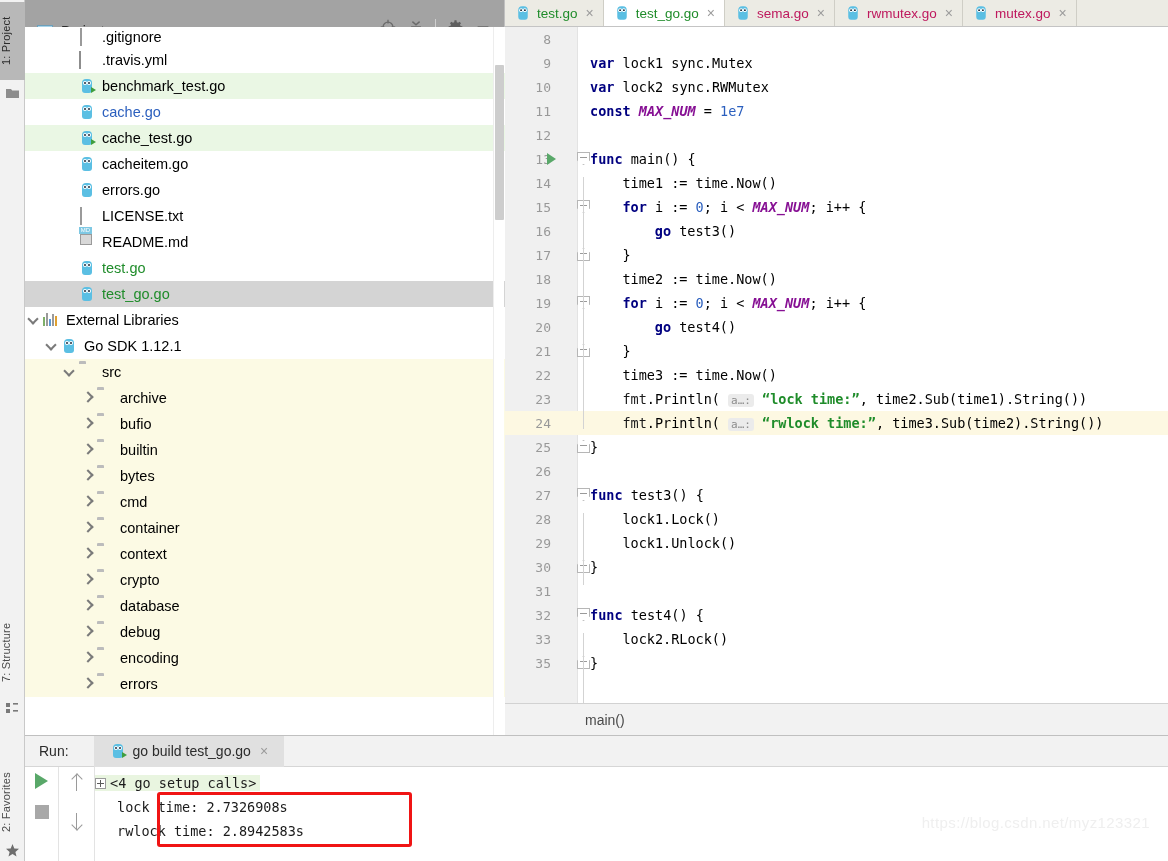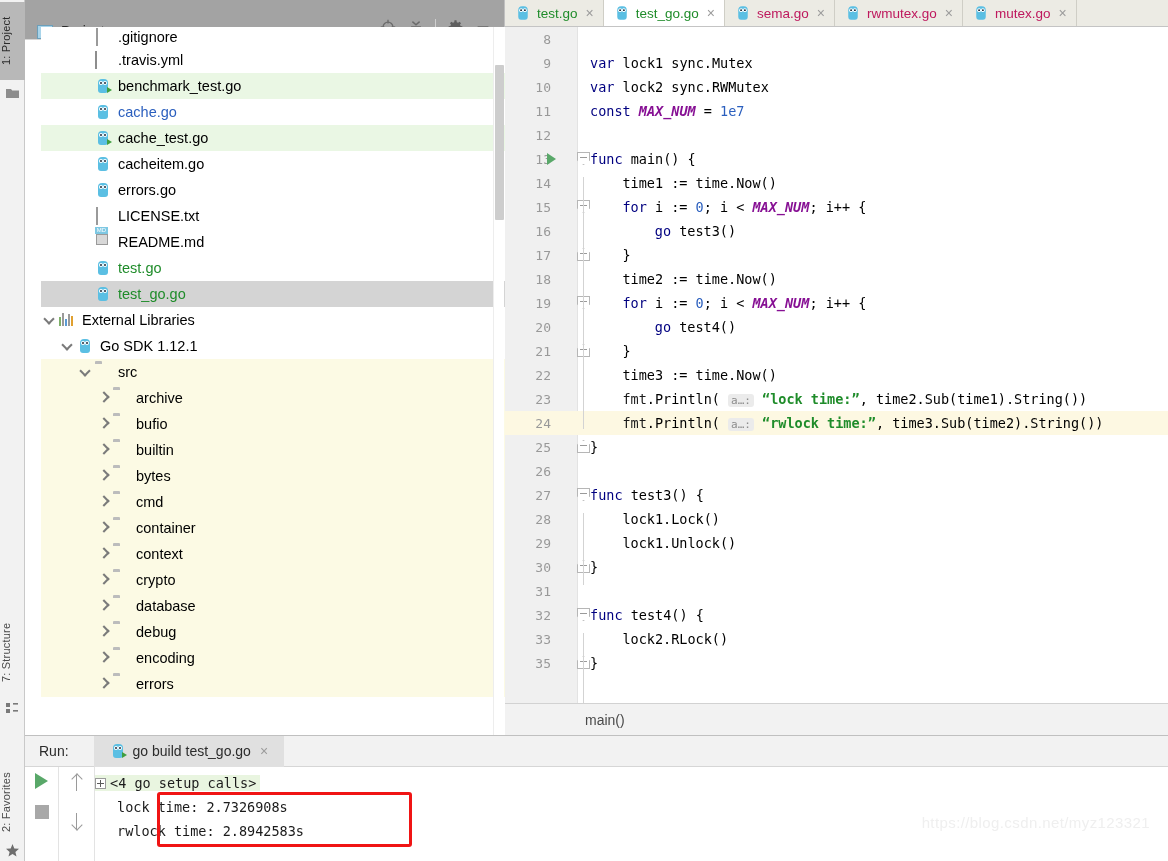--- a/index.html
+++ b/index.html
@@ -76,21 +76,21 @@
   .hdr-btn {
     width: 26px; height: 24px;
     display: flex; align-items: center; justify-content: center;
   }
   .hdr-sep {
     width: 1px; height: 16px; background: #cfcfcf; margin: 0 4px;
   }
 
   
   .tree {
-    position: absolute; top: 27px; left: 16px;
+    position: absolute; top: 27px; left: 0;
     width: 480px; height: 708px;
     overflow: hidden;
     background: #ffffff;
   }
   .tree-row {
     position: relative;
     height: 26px;
     display: flex; align-items: center;
     font-size: 14.5px; color: #000000;
     white-space: nowrap;
@@ -275,21 +275,21 @@
     border-top:6px solid transparent;
     border-bottom:6px solid transparent;
   }
   .bulb {
     position:absolute; left:62px; width:11px; height:11px;
   }
   .bulb .gl { width:11px; height:10px; background:#f4c022; border-radius:50% 50% 40% 40%; }
   .bulb .bs { width:7px; height:2px; background:#caa11c; margin:0 auto; }
 
   
-  .kw  { color:#000080; font-weight:normal; }
+  .kw  { color:#000080; font-weight:bold; }
   .str { color:#1f8c2a; font-weight:bold; }
   .num2{ color:#2b5fbe; }
   .cnst{ color:#871094; font-style:italic; font-weight:bold; }
   .pln { color:#1b1b1b; }
   .hint {
     background:#ebebeb; color:#8c8c8c;
     border-radius:3px; padding:0 3px;
     font-size:11px;
   }
 

